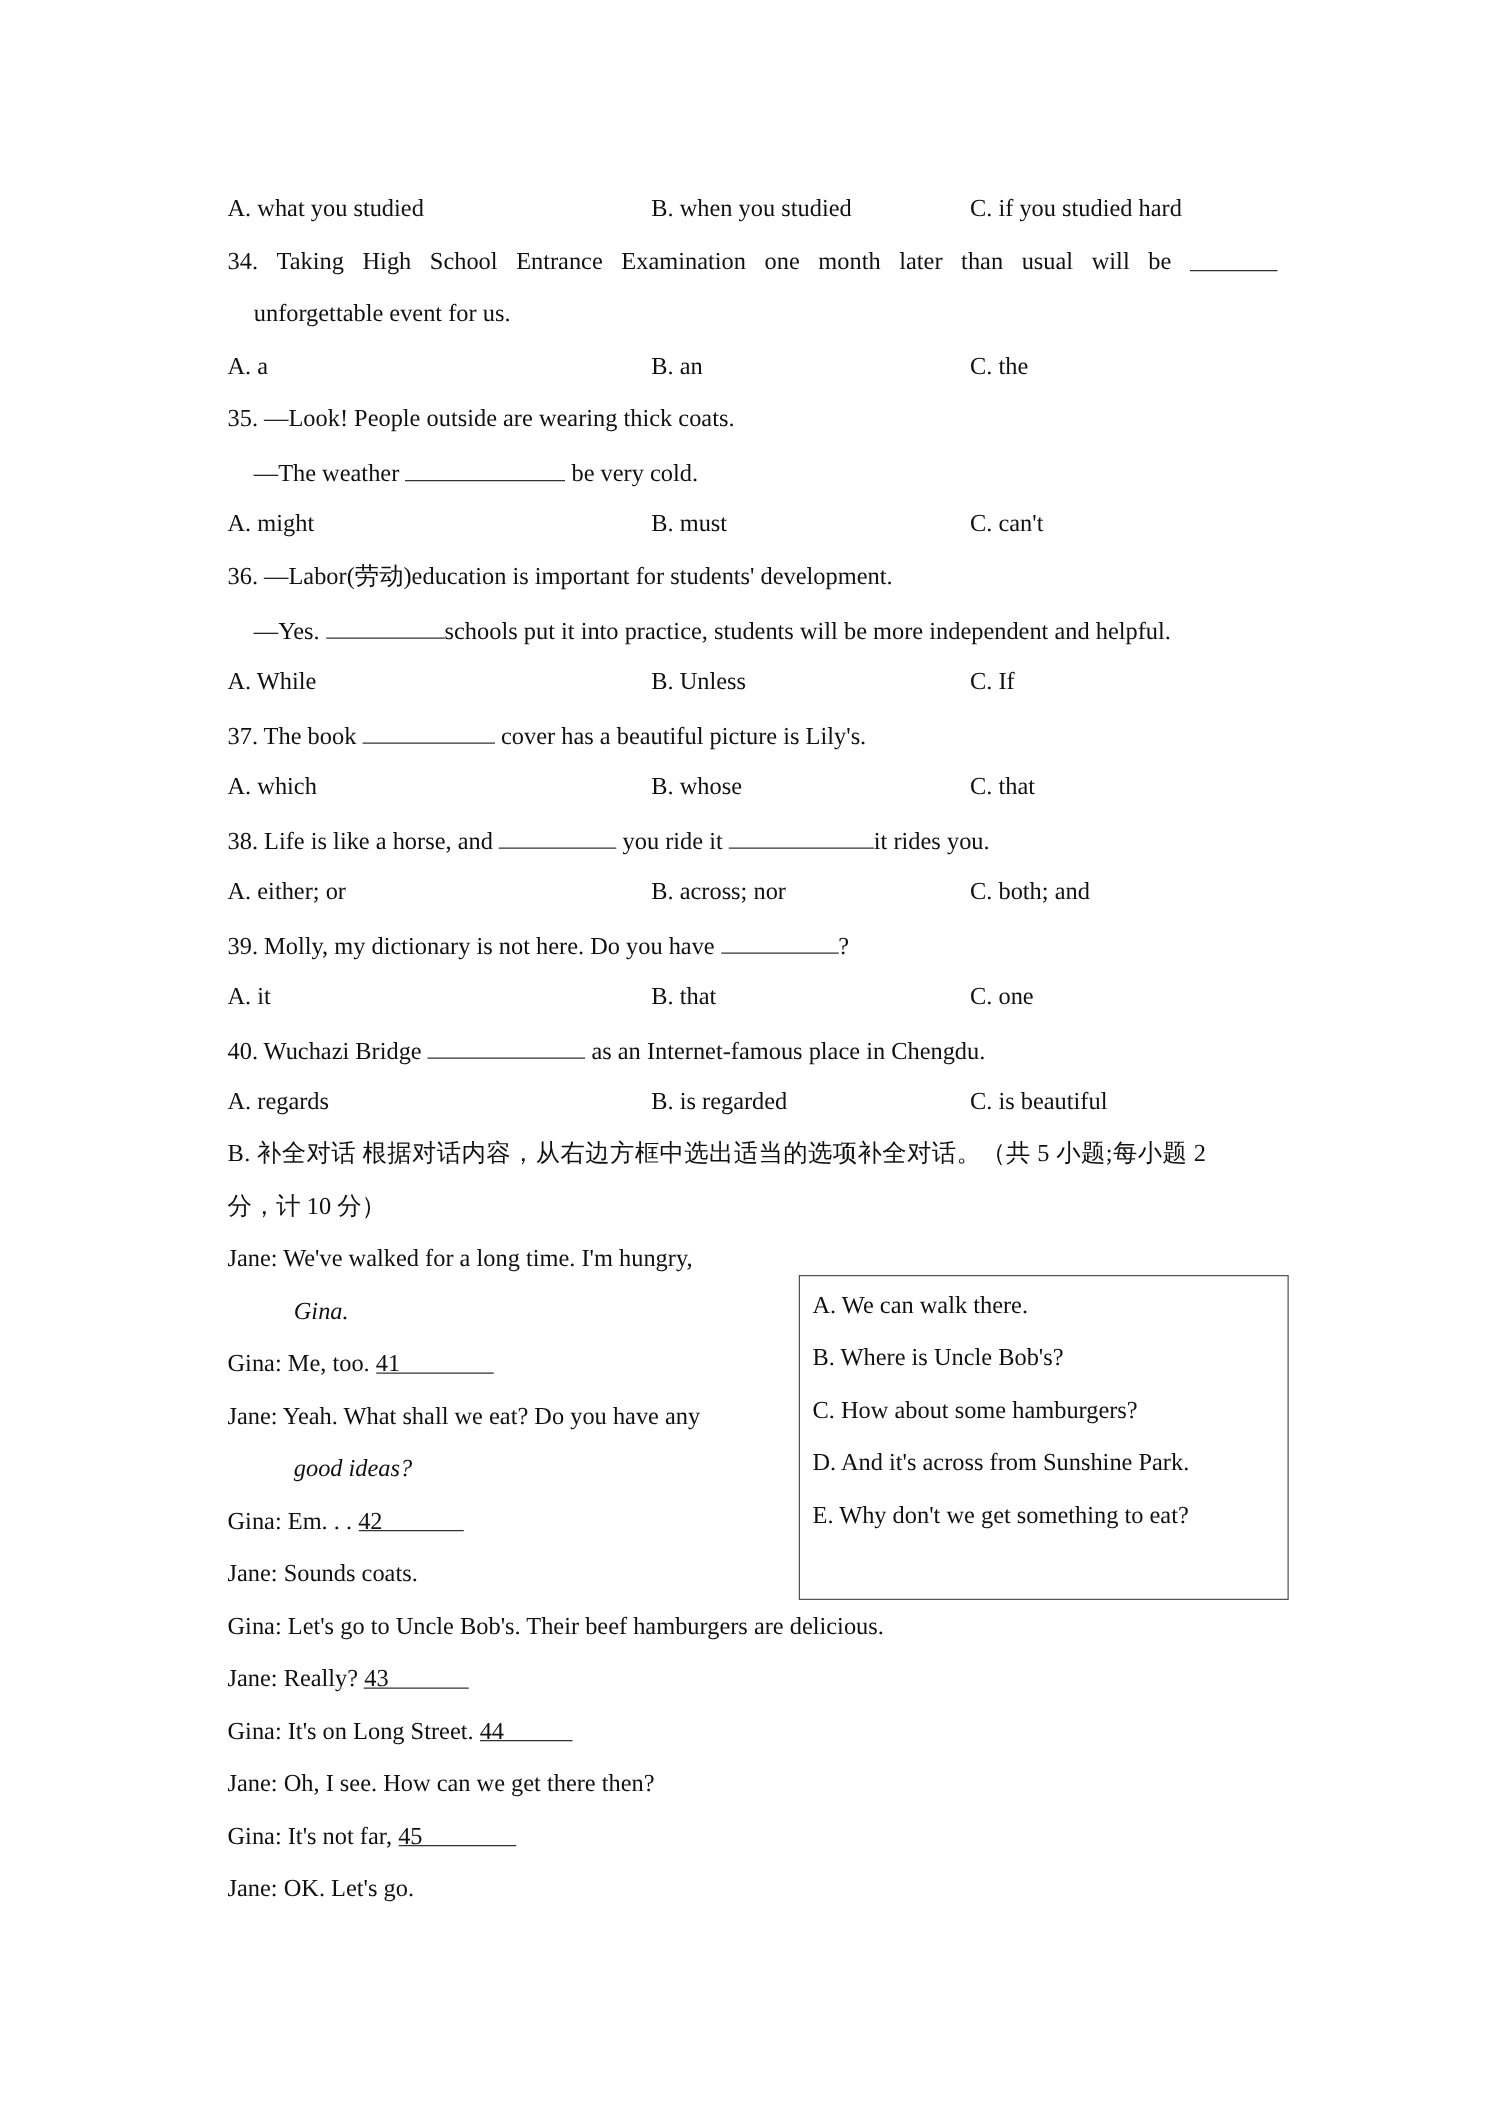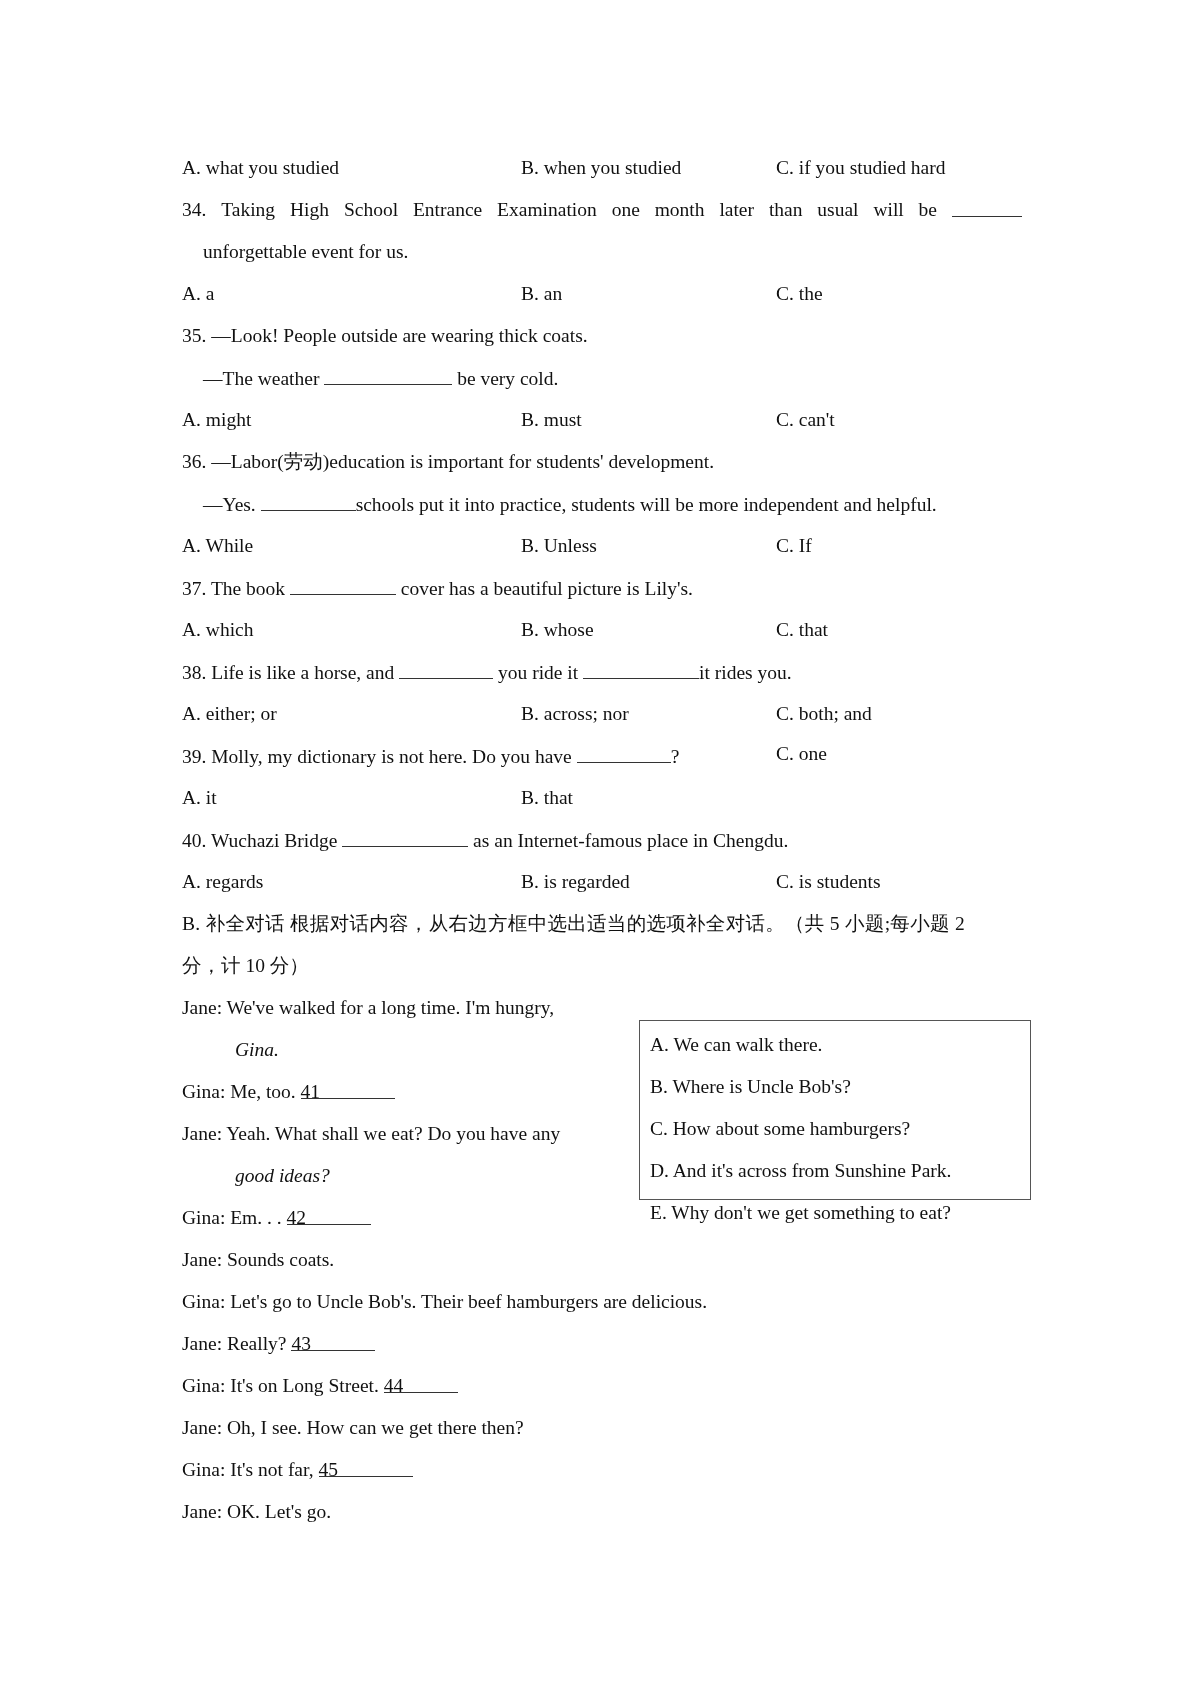--- a/index.html
+++ b/index.html
@@ -5,21 +5,21 @@
   html, body { margin:0; padding:0; background:#ffffff; }
   body { width:1200px; height:1698px; position:relative; overflow:hidden;
          font-family:"Liberation Serif","DejaVu Serif",serif; color:#111; font-size:19.5px; }
   .line { position:absolute; left:182px; white-space:nowrap; line-height:24px; }
   .indent { left:203px; }
   .indent2 { left:235px;font-style:italic; }
   .opt { position:absolute; white-space:nowrap; line-height:24px; }
   .oa { left:182px; } .ob { left:521px; } .oc { left:776px; }
   .blank { display:inline-block; border-bottom:1px solid #333; height:18px; vertical-align:baseline; text-align:left; }
   .justify { position:absolute; left:182px; width:840px; display:flex; justify-content:space-between; line-height:24px; }
-  .box { position:absolute; left:639px; top:1020px; width:392px; height:180px; border:1px solid #555; box-sizing:border-box; }
+  .box { position:absolute; left:639px; top:1020px; width:392px; height:260px; border:1px solid #555; box-sizing:border-box; }
   .box .bi { position:absolute; left:10px; white-space:nowrap; line-height:24px; }
 </style>
 </head>
 <body>
 
 <div class="opt oa" style="top:156px">A. what you studied</div>
 <div class="opt ob" style="top:156px">B. when you studied</div>
 <div class="opt oc" style="top:156px">C. if you studied hard</div>
 
 <div class="justify" style="top:198px">
@@ -80,30 +80,30 @@
 <div class="opt oa" style="top:702px">A. either; or</div>
 <div class="opt ob" style="top:702px">B. across; nor</div>
 <div class="opt oc" style="top:702px">C. both; and</div>
 
 <div class="line" style="top:744px">
   <span>39. Molly, my dictionary is not here. Do you have</span>
   <span class="blank" style="width:94px"></span><span>?</span>
 </div>
 <div class="opt oa" style="top:786px">A. it</div>
 <div class="opt ob" style="top:786px">B. that</div>
-<div class="opt oc" style="top:742px">C. one</div>
+<div class="opt oc" style="top:786px">C. one</div>
 
 <div class="line" style="top:828px">
   <span>40. Wuchazi Bridge</span>
   <span class="blank" style="width:126px"></span>
   <span>as an Internet-famous place in Chengdu.</span>
 </div>
 <div class="opt oa" style="top:870px">A. regards</div>
 <div class="opt ob" style="top:870px">B. is regarded</div>
-<div class="opt oc" style="top:870px">C. is students</div>
+<div class="opt oc" style="top:870px">C. is beautiful</div>
 
 <div class="line" style="top:912px; letter-spacing:0.3px">B. 补全对话 根据对话内容，从右边方框中选出适当的选项补全对话。（共 5 小题;每小题 2</div>
 <div class="line" style="top:954px">分，计 10 分）</div>
 
 <div class="line" style="top:996px">Jane: We've walked for a long time. I'm hungry,</div>
 <div class="line indent2" style="top:1038px">Gina.</div>
 <div class="line" style="top:1080px">
   <span>Gina: Me, too.</span>
   <span class="blank" style="width:94px">41</span>
 </div>

